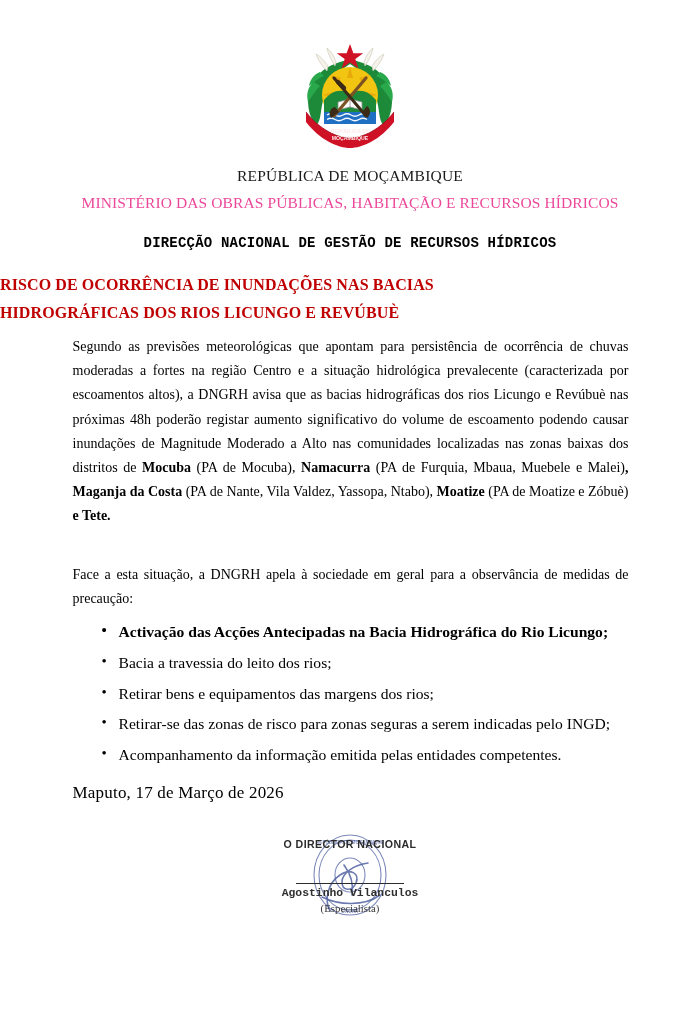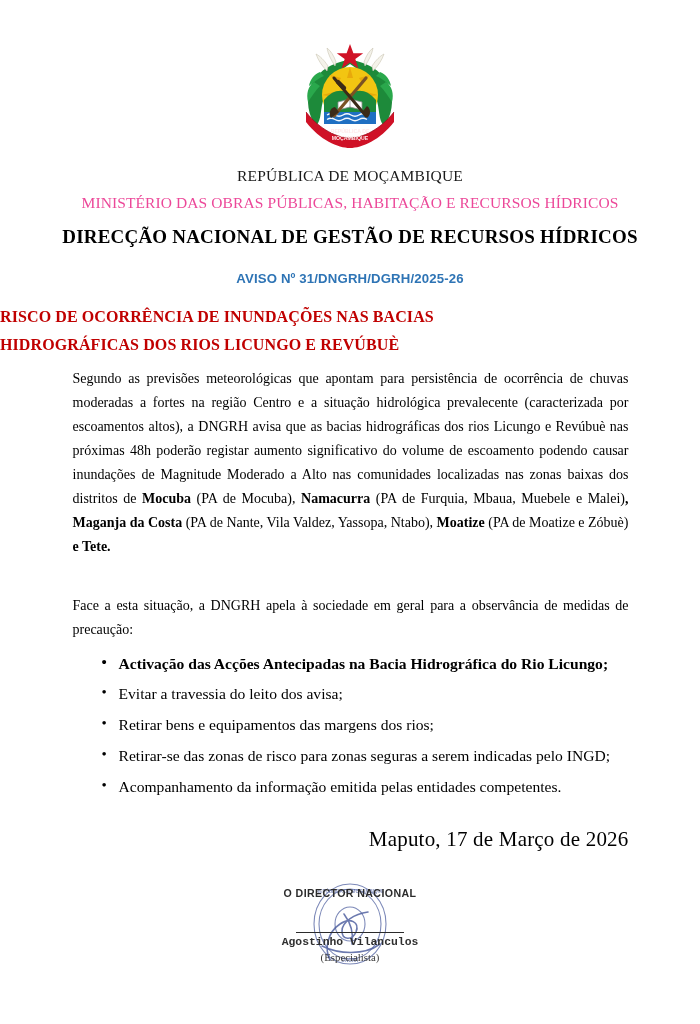--- a/index.html
+++ b/index.html
@@ -48,26 +48,27 @@
     color: #1a1a1a;
   }
   .hdr-ministerio {
     font-size: 15.5px;
     letter-spacing: 0.1px;
     line-height: 1.55;
     margin-top: 4px;
     color: #ec4899;
   }
   .hdr-direccao {
-    font-size: 19px;
+    font-size: 14px;
     font-weight: bold;
     letter-spacing: 0.2px;
     line-height: 1.5;
-    margin-top: 8px;
+    margin-top: 18px;
     color: #000000;
+    font-family: Liberation Mono, monospace;
   }
   .aviso-no {
     margin-top: 19px;
     text-align: center;
     font-family: "Liberation Sans", "DejaVu Sans", sans-serif;
     font-weight: bold;
     font-size: 13.2px;
     letter-spacing: 0.15px;
     color: #2e74b5;
   }
@@ -130,23 +131,23 @@
   }
   ul.measures li.bold-item {
     font-weight: bold;
   }
   ul.measures li.bold-item .tail {
     font-weight: bold;
   }
 
   
   .date-line {
-    text-align: right;
-    font-size: 21px;
-    margin-top: 26px;
+    text-align: left;
+    font-size: 17px;
+    margin-top: 14px;
     letter-spacing: 0.2px;
   }
 
   
   .sig-wrap {
     position: relative;
     width: 100%;
     height: 108px;
     margin-top: 6px;
   }
@@ -288,36 +289,35 @@
       <text x="52" y="101.5" text-anchor="middle" font-family="Liberation Sans, sans-serif" font-size="5.2" fill="#ffe9ea" font-weight="bold">MOÇAMBIQUE</text>
     </svg>
   </div>
 
   <div class="header-block">
     <div class="hdr-republica">REPÚBLICA DE MOÇAMBIQUE</div>
     <div class="hdr-ministerio">MINISTÉRIO DAS OBRAS PÚBLICAS, HABITAÇÃO E RECURSOS HÍDRICOS</div>
     <div class="hdr-direccao">DIRECÇÃO NACIONAL DE GESTÃO DE RECURSOS HÍDRICOS</div>
   </div>
 
-  <div class="aviso-no">AVISO Nº 31/DNGRH/DGRH/2025-26</div>
 
   <div class="red-title">
     <span class="tl">RISCO DE OCORRÊNCIA DE INUNDAÇÕES NAS BACIAS</span>
     <span class="tl">HIDROGRÁFICAS DOS RIOS LICUNGO E REVÚBUÈ</span>
   </div>
 
   <div class="body-area">
 
     <p class="para para-1"><span>Segundo as previsões meteorológicas que apontam para persistência de ocorrência de chuvas moderadas a fortes na região Centro e a situação hidrológica prevalecente (caracterizada por escoamentos altos), a DNGRH avisa que as bacias hidrográficas dos rios Licungo e Revúbuè nas próximas 48h poderão registar aumento significativo do volume de escoamento podendo causar inundações de Magnitude Moderado a Alto nas comunidades localizadas nas zonas baixas dos distritos de </span><span class="b">Mocuba</span><span> (PA de Mocuba), </span><span class="b">Namacurra</span><span> (PA de Furquia, Mbaua, Muebele e Malei)</span><span class="b">, Maganja da Costa</span><span> (PA de Nante, Vila Valdez, Yassopa, Ntabo), </span><span class="b">Moatize</span><span> (PA de Moatize e Zóbuè) </span><span class="b">e Tete.</span></p>
 
     <p class="para para-2">Face a esta situação, a DNGRH apela à sociedade em geral para a observância de medidas de precaução:</p>
 
     <ul class="measures">
       <li class="bold-item"><span>Activação das Acções Antecipadas na Bacia Hidrográfica do Rio Licungo</span><span class="tail">;</span></li>
-      <li><span>Evitar a travessia do leito dos avisa;</span></li>
+      <li><span>Bacia a travessia do leito dos rios;</span></li>
       <li><span>Retirar bens e equipamentos das margens dos rios;</span></li>
       <li><span>Retirar-se das zonas de risco para zonas seguras a serem indicadas pelo INGD;</span></li>
       <li><span>Acompanhamento da informação emitida pelas entidades competentes.</span></li>
     </ul>
 
     <div class="date-line">Maputo, 17 de Março de 2026</div>
   </div>
 
   <div class="sig-wrap">
     <div class="sig-inner">

